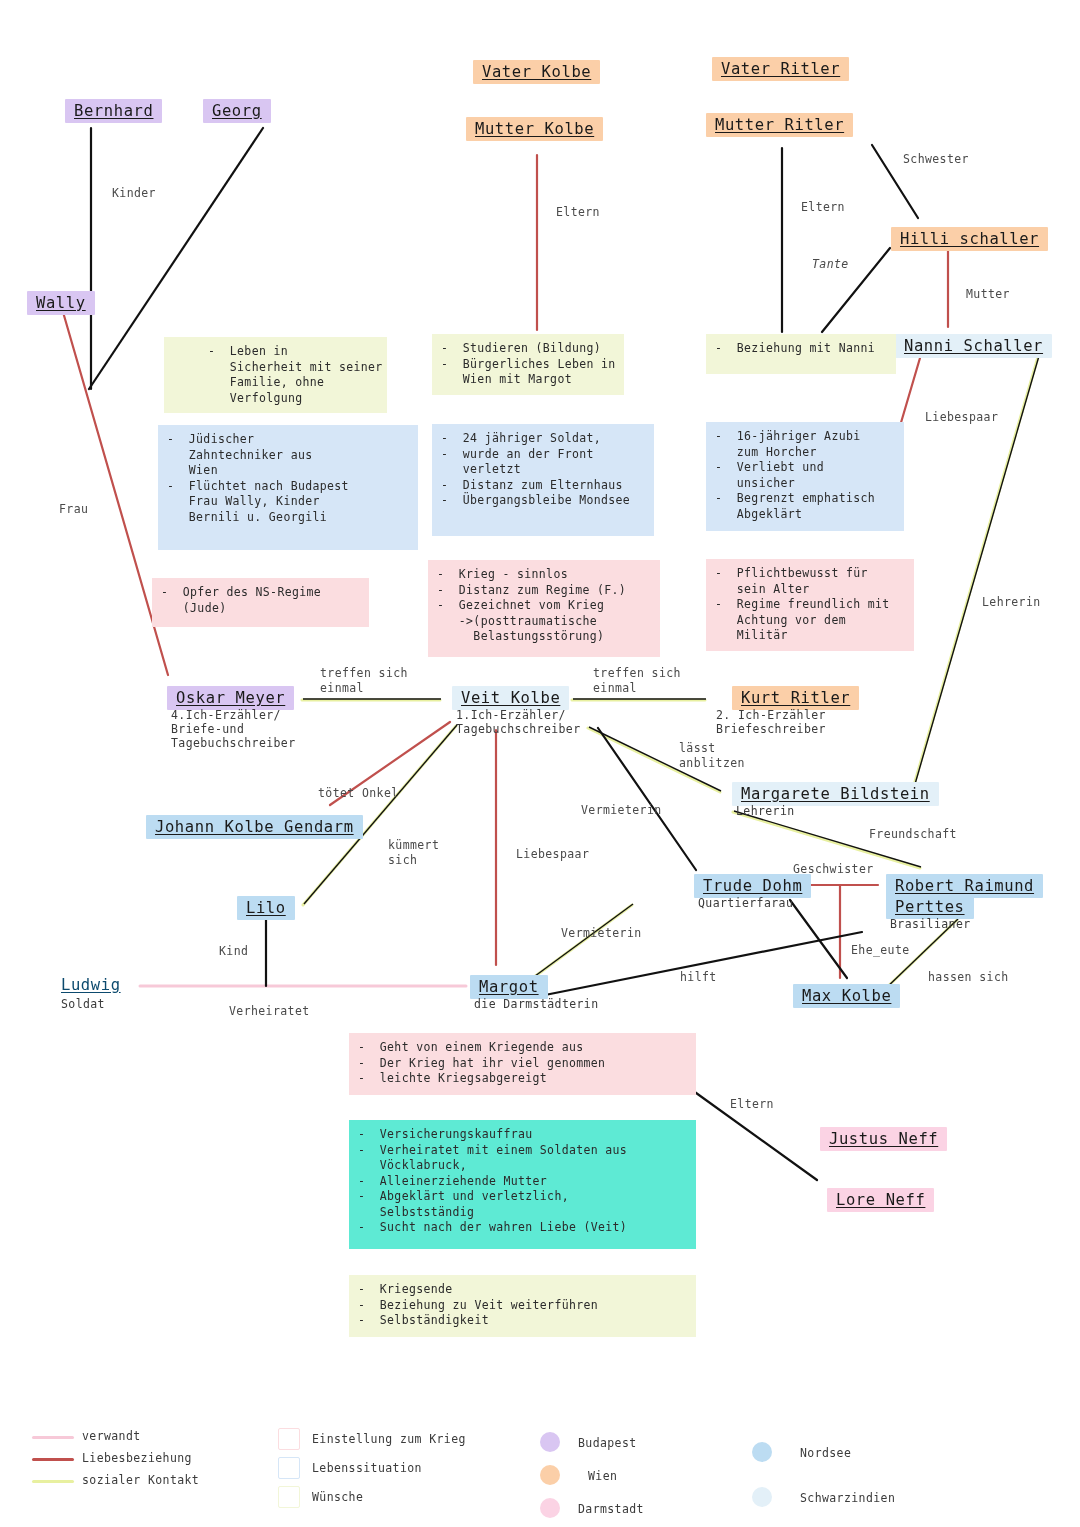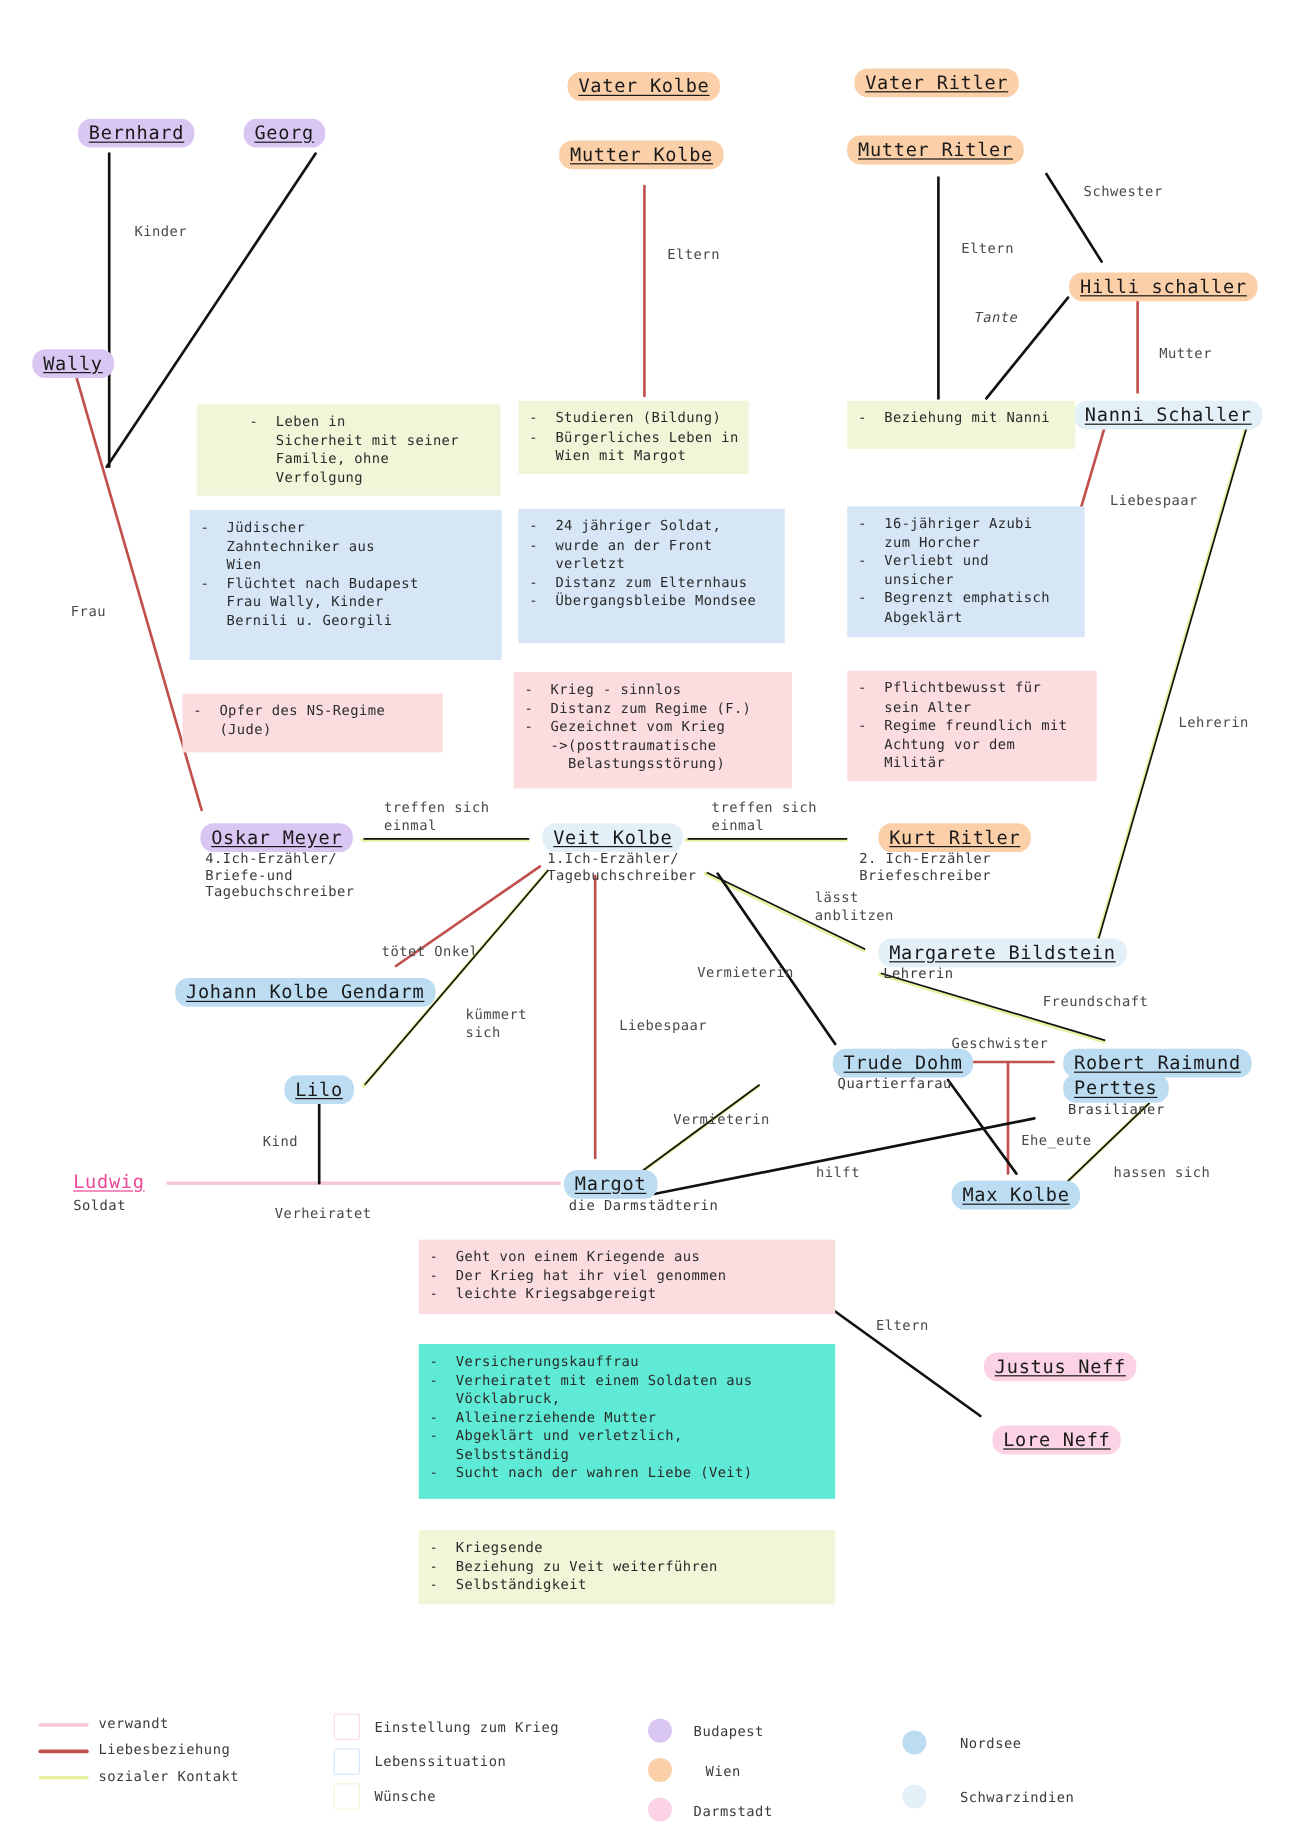--- a/index.html
+++ b/index.html
@@ -1,24 +1,24 @@
 <!DOCTYPE html>
 <html><head>
 <meta charset="utf-8">
 <style>
   html,body{margin:0;padding:0;background:#ffffff;}
   body{font-family:"DejaVu Sans Mono","Liberation Mono",monospace;}
   #stage{position:relative;width:1080px;height:1527px;background:#fff;overflow:hidden;}
   svg#edges{position:absolute;left:0;top:0;width:1080px;height:1527px;pointer-events:none;}
 
   .pill{position:absolute;white-space:nowrap;font-size:15.5px;line-height:20px;
-        padding:2px 9px;border-radius:11px;color:#1a1a1a;letter-spacing:.6px;}
+        padding:2px 9px;border-radius:1px;color:#1a1a1a;letter-spacing:.6px;}
   .pill .nm{text-decoration:underline;text-underline-offset:2px;}
   .plain{position:absolute;white-space:nowrap;font-size:15.5px;line-height:20px;
-         color:#ec4899;letter-spacing:.6px;}
+         color:#0c4a6e;letter-spacing:.6px;}
   .plain .nm{text-decoration:underline;text-underline-offset:2px;}
 
   .sub{position:absolute;white-space:pre;font-size:11.5px;line-height:14px;color:#3b3b3b;letter-spacing:.4px;}
 
   .edgelabel{position:absolute;white-space:pre;font-size:11.5px;line-height:15px;color:#4a4a4a;letter-spacing:.4px;}
 
   .infobox{position:absolute;white-space:pre;font-size:11.5px;line-height:15.5px;
            color:#2b2b2b;letter-spacing:.35px;padding:7px 9px;box-sizing:border-box;}
   .lg-line{position:absolute;height:3px;border-radius:2px;}
   .lg-sq{position:absolute;width:20px;height:20px;border-radius:2px;}
@@ -130,21 +130,21 @@
       <div class="edgelabel" style="left: 793px; top: 862px;">Geschwister</div>
       <div class="edgelabel" style="left: 561px; top: 926px;">Vermieterin</div>
       <div class="edgelabel" style="left: 851px; top: 943px;">Ehe_eute</div>
       <div class="edgelabel" style="left: 680px; top: 970px;">hilft</div>
       <div class="edgelabel" style="left: 928px; top: 970px;">hassen sich</div>
       <div class="edgelabel" style="left: 229px; top: 1004px;">Verheiratet</div>
       <div class="edgelabel" style="left: 219px; top: 944px;">Kind</div>
       <div class="edgelabel" style="left: 730px; top: 1097px;">Eltern</div>
     </div>
   <div id="infoboxes-layer">
-      <div class="infobox" style="left: 164px; top: 337px; width: 253px; min-height: 76px; background: rgb(242, 246, 216); padding-left: 44px;">-  Leben in
+      <div class="infobox" style="left: 164px; top: 337px; width: 223px; min-height: 76px; background: rgb(242, 246, 216); padding-left: 44px;">-  Leben in
    Sicherheit mit seiner
    Familie, ohne
    Verfolgung</div>
       <div class="infobox" style="left: 158px; top: 425px; width: 260px; min-height: 125px; background: rgb(214, 230, 247);">-  Jüdischer
    Zahntechniker aus
    Wien
 -  Flüchtet nach Budapest
    Frau Wally, Kinder
    Bernili u. Georgili</div>
       <div class="infobox" style="left: 152px; top: 578px; width: 217px; min-height: 49px; background: rgb(251, 221, 224);">-  Opfer des NS-Regime

